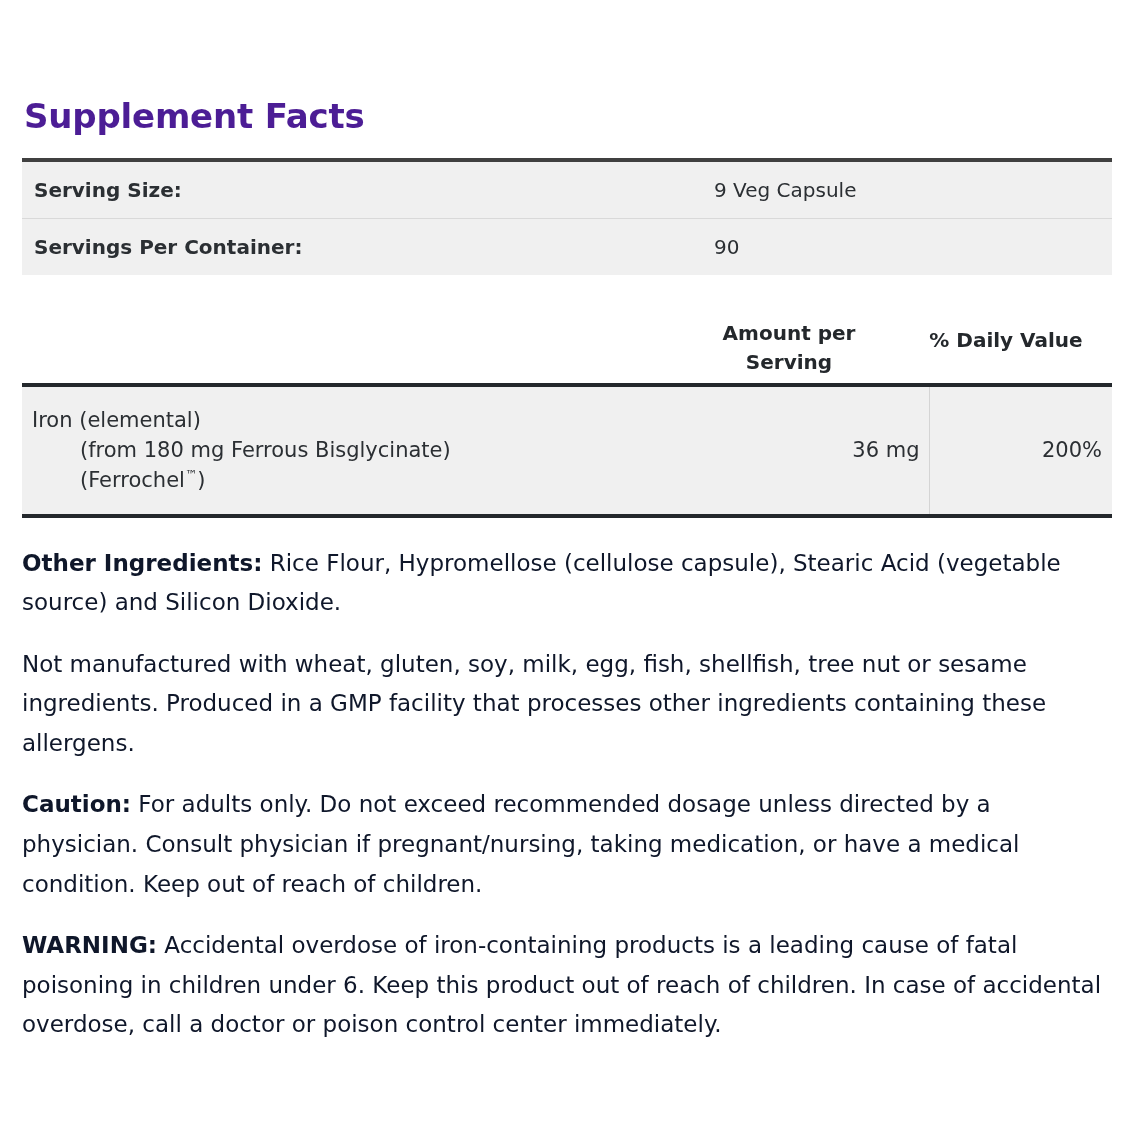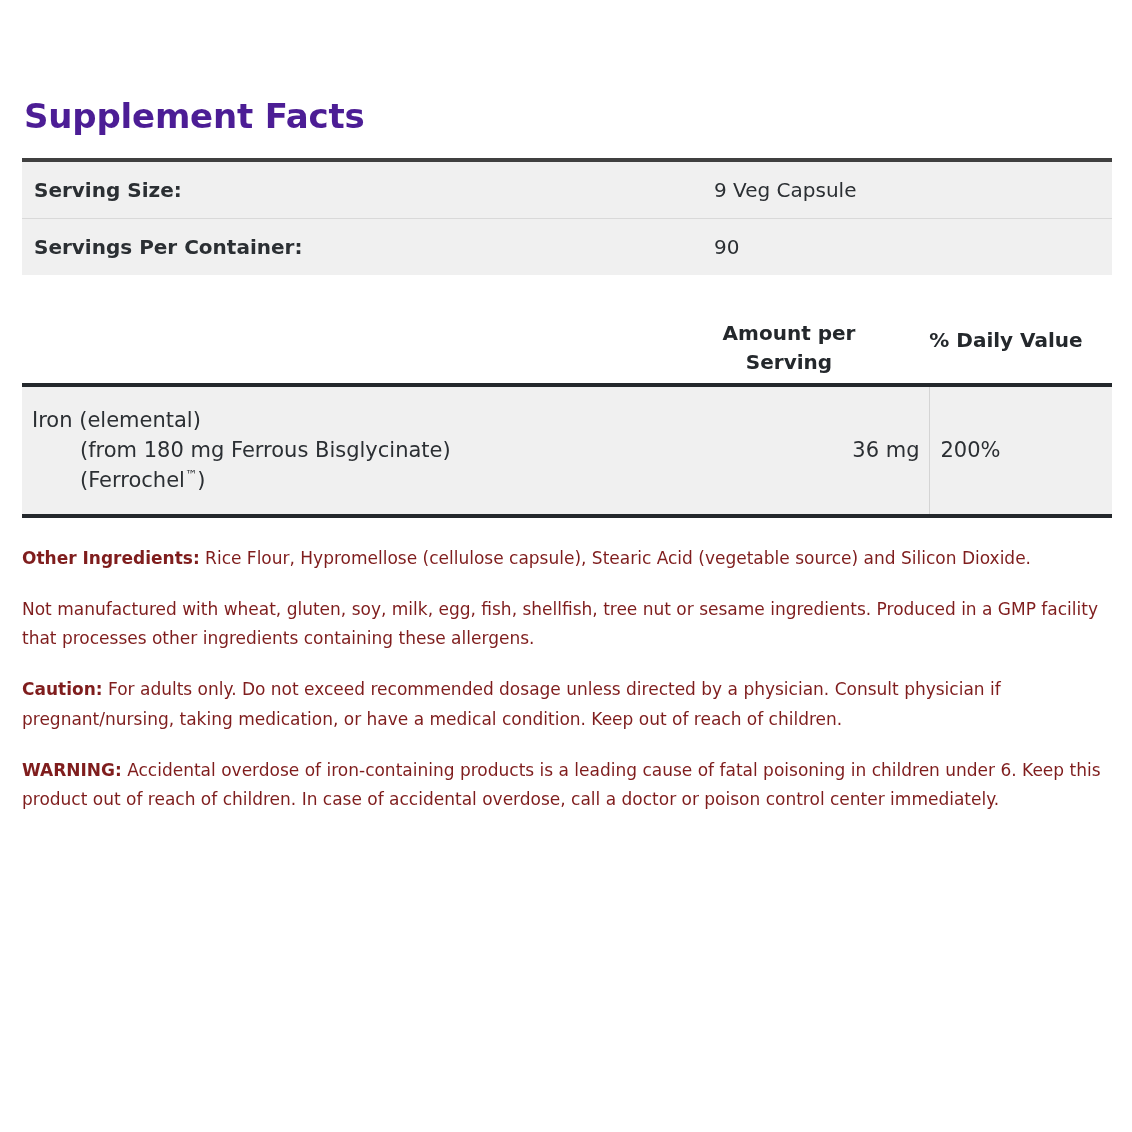--- a/index.html
+++ b/index.html
@@ -96,33 +96,33 @@
     line-height: 1.44;
     padding-left: 10px;
   }
   .nutrient-table td.amt {
     width: 222px;
     text-align: right;
     border-right: 1px solid #d4d4d4;
   }
   .nutrient-table td.dv {
     width: 176px;
-    text-align: left;
+    text-align: right;
     margin-left: 12px;
   }
   .nutrient-table .indent { display: block; padding-left: 48px; }
   sup { font-size: 0.58em; vertical-align: super; line-height: 0; }
 
   
   .notes { width: 1090px; margin-top: 26px; }
   .notes p {
-    font-size: 17px;
+    font-size: 23px;
     line-height: 1.72;
     margin: 0 0 22px 0;
-    color: #7f1d1d;
+    color: #0f172a;
   }
   .notes p:last-child { margin-bottom: 0; }
   .notes b { font-weight: 700; }
 </style>
 </head>
 <body>
 
 <div class="page">
 
   <h1 class="title">Supplement Facts</h1>

